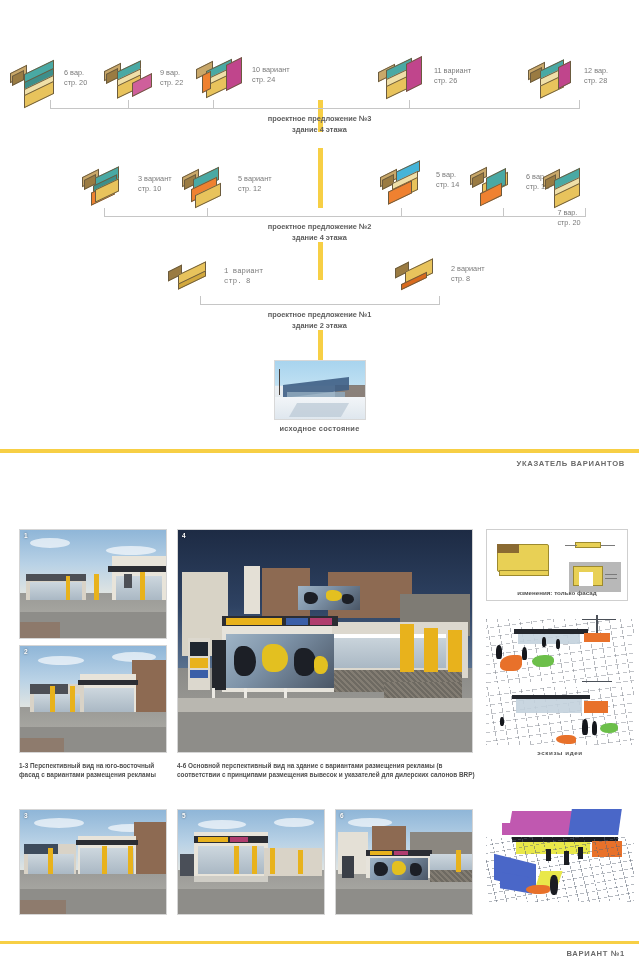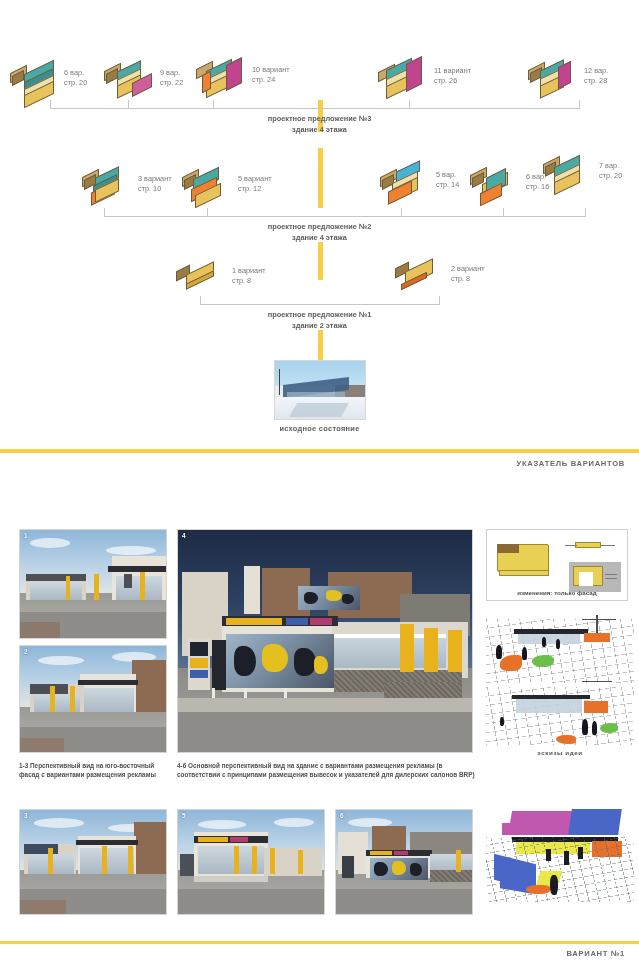--- a/index.html
+++ b/index.html
@@ -451,21 +451,21 @@
         <div class="slab c-yel" style="left:12px; top:16px; width:26px;"></div>
         <div class="slab c-teal" style="left:16px; top:11px; width:20px; height:17px;"></div>
         <div class="slab c-org" style="left:10px; top:26px; width:22px;"></div>
       </div>
       <div class="node-label">
         <span>6 вар.</span>
         <span class="pg">стр. 16</span>
       </div>
     </div>
 
-    <div class="node" style="left:543px; top:151px;">
+    <div class="node" style="left:543px; top:164px;flex-direction:column;">
       <div class="massing">
         <div class="wing c-tan" style="left:0px;  top:9px;"></div>
         <div class="wing c-brown" style="left:2px;  top:13px; width:11px;"></div>
         <div class="slab c-teal" style="left:11px; top:10px; width:26px;"></div>
         <div class="slab c-cream" style="left:11px; top:19px; width:26px;"></div>
         <div class="slab c-yel" style="left:11px; top:25px; width:26px;"></div>
       </div>
       <div class="node-label">
         <span>7 вар.</span>
         <span class="pg">стр. 20</span>
@@ -478,21 +478,21 @@
       <div class="tick" style="left:398px;"></div>
     </div>
     <div class="tier-caption" style="top:221px;">
       <span>проектное предложение №2</span><br>
       <span>здание 4 этажа</span>
     </div>
   </div>
 
   <div class="tier">
 
-    <div class="node" style="left:176px; top:256px;">
+    <div class="node" style="left:168px; top:256px;font-family:Liberation Mono, monospace;">
       <div class="massing">
         <div class="wing c-brown" style="left:0px;  top:12px; width:14px;"></div>
         <div class="slab c-yel" style="left:10px; top:12px; width:28px; height:14px;"></div>
         <div class="slab c-yel-d" style="left:10px; top:21px; width:28px; height:6px;"></div>
       </div>
       <div class="node-label">
         <span>1 вариант</span>
         <span class="pg">стр. 8</span>
       </div>
     </div>

